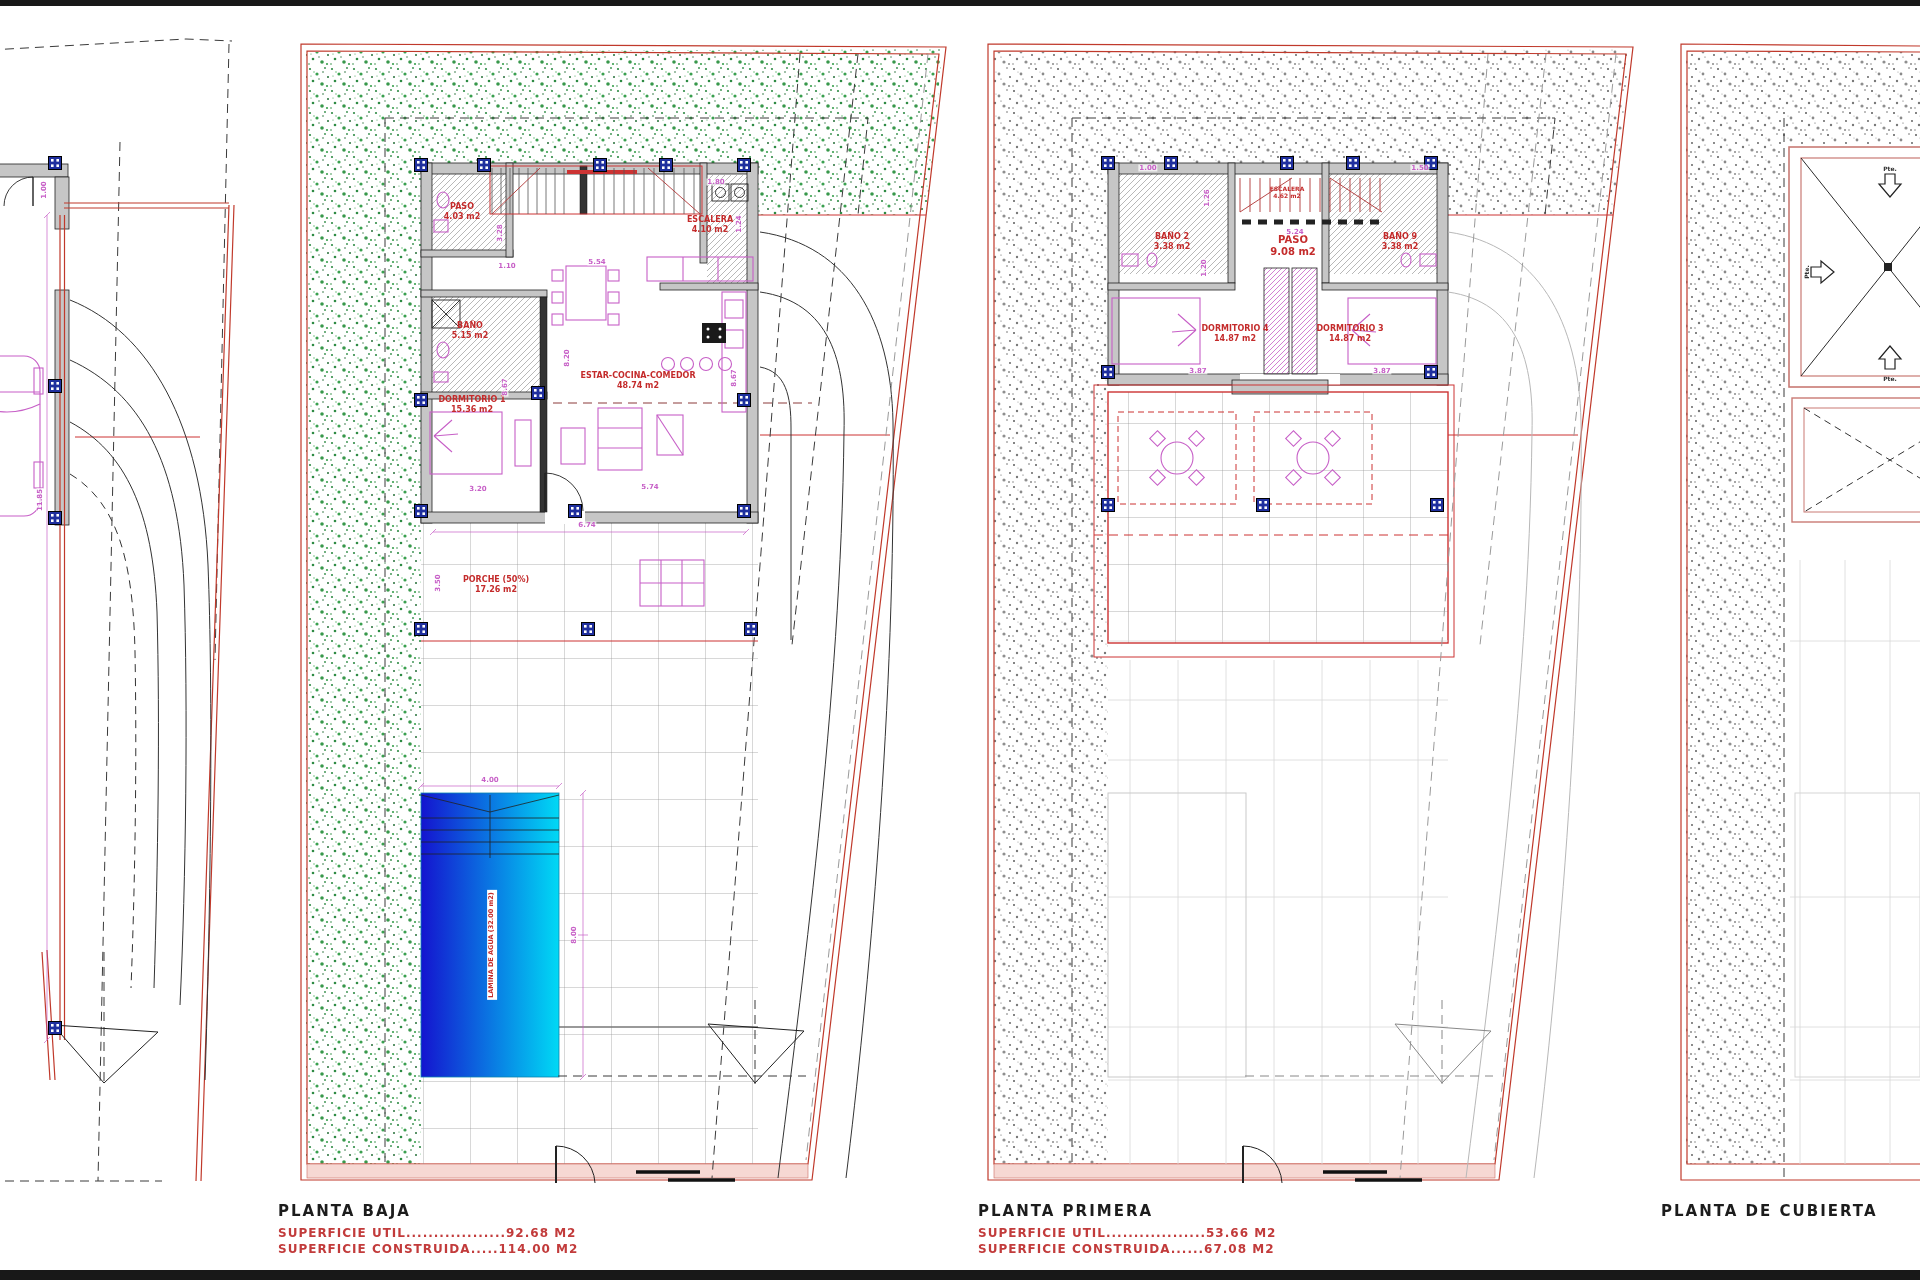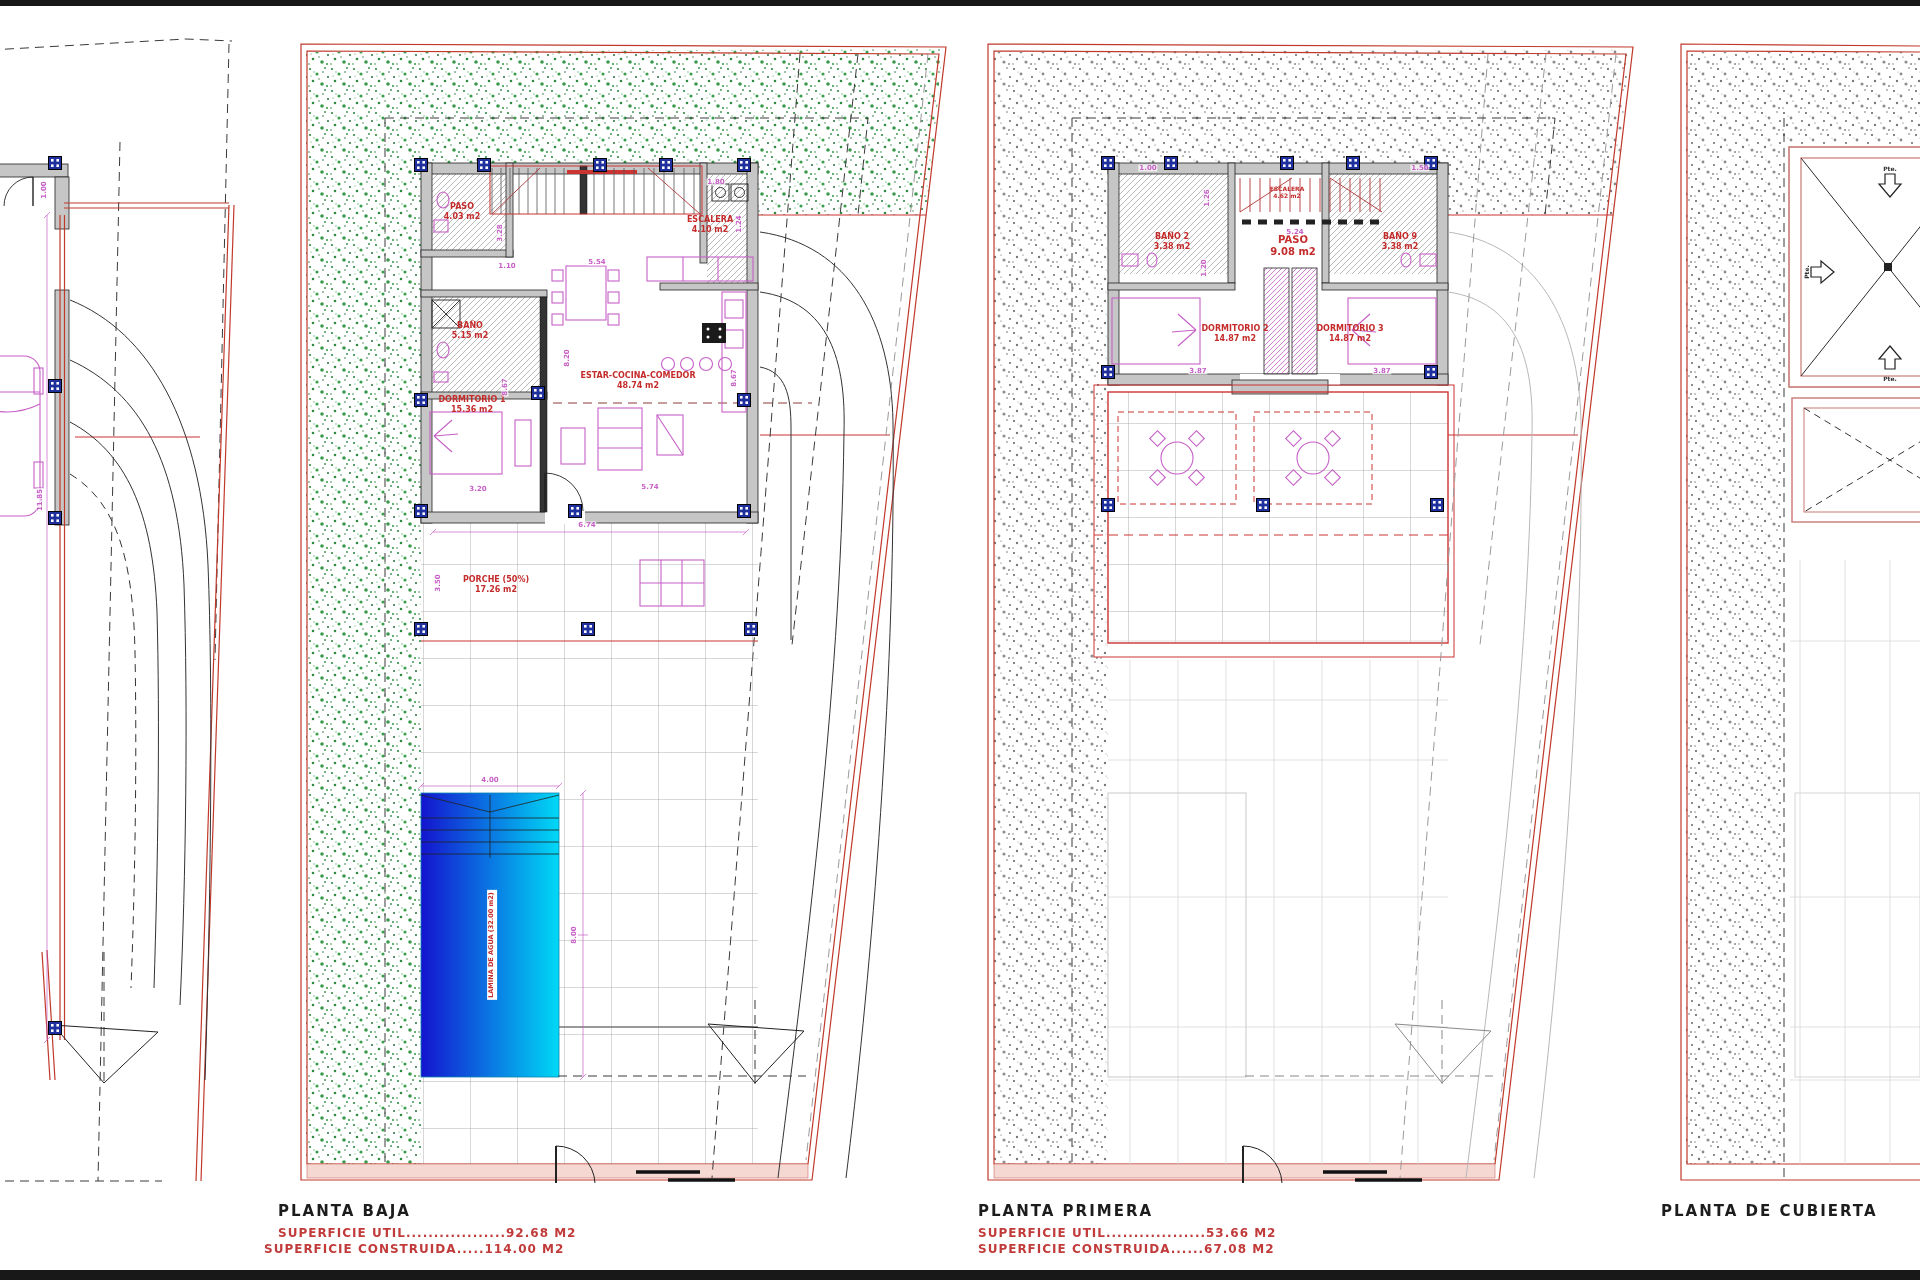--- a/index.html
+++ b/index.html
@@ -432,21 +432,21 @@
 
   <div class="lbl" style="left:1172px;top:242px">
     <span>BAÑO 2</span>
       <span>3.38 m2</span>
     </div>
   <div class="lbl" style="left:1400px;top:242px">
     <span>BAÑO 9</span>
       <span>3.38 m2</span>
     </div>
   <div class="lbl" style="left:1235px;top:334px">
-    <span>DORMITORIO 2</span>
+    <span>DORMITORIO 4</span>
       <span>14.87 m2</span>
     </div>
   <div class="lbl" style="left:1350px;top:334px">
     <span>DORMITORIO 3</span>
       <span>14.87 m2</span>
     </div>
   <div class="lbl" style="left:1293px;top:246px;font-size:10px">
     <span>PASO</span>
       <span>9.08 m2</span>
     </div>
@@ -462,21 +462,21 @@
   <div class="dim rot" style="left:1204px;top:268px">1.20</div>
   <div class="dim" style="left:1198px;top:371px">3.87</div>
   <div class="dim" style="left:1382px;top:371px">3.87</div>
 
   <div class="slope" style="left:1890px;top:168px">Pte.</div>
   <div class="slope" style="left:1806px;top:272px;transform:translate(-50%,-50%) rotate(-90deg)">Pte.</div>
   <div class="slope" style="left:1890px;top:378px">Pte.</div>
 
   <div class="title" style="left:278px;top:1202px">PLANTA BAJA</div>
   <div class="area-line" style="left:278px;top:1226px">SUPERFICIE UTIL..................92.68 M2</div>
-  <div class="area-line" style="left:264px;top:1242px">SUPERFICIE CONSTRUIDA.....114.00 M2</div>
+  <div class="area-line" style="left:278px;top:1242px">SUPERFICIE CONSTRUIDA.....114.00 M2</div>
 
   <div class="title" style="left:978px;top:1202px">PLANTA PRIMERA</div>
   <div class="area-line" style="left:978px;top:1226px">SUPERFICIE UTIL..................53.66 M2</div>
   <div class="area-line" style="left:978px;top:1242px">SUPERFICIE CONSTRUIDA......67.08 M2</div>
 
   <div class="title" style="left:1661px;top:1202px">PLANTA DE CUBIERTA</div>
 
 </div>
 
 </body></html>

